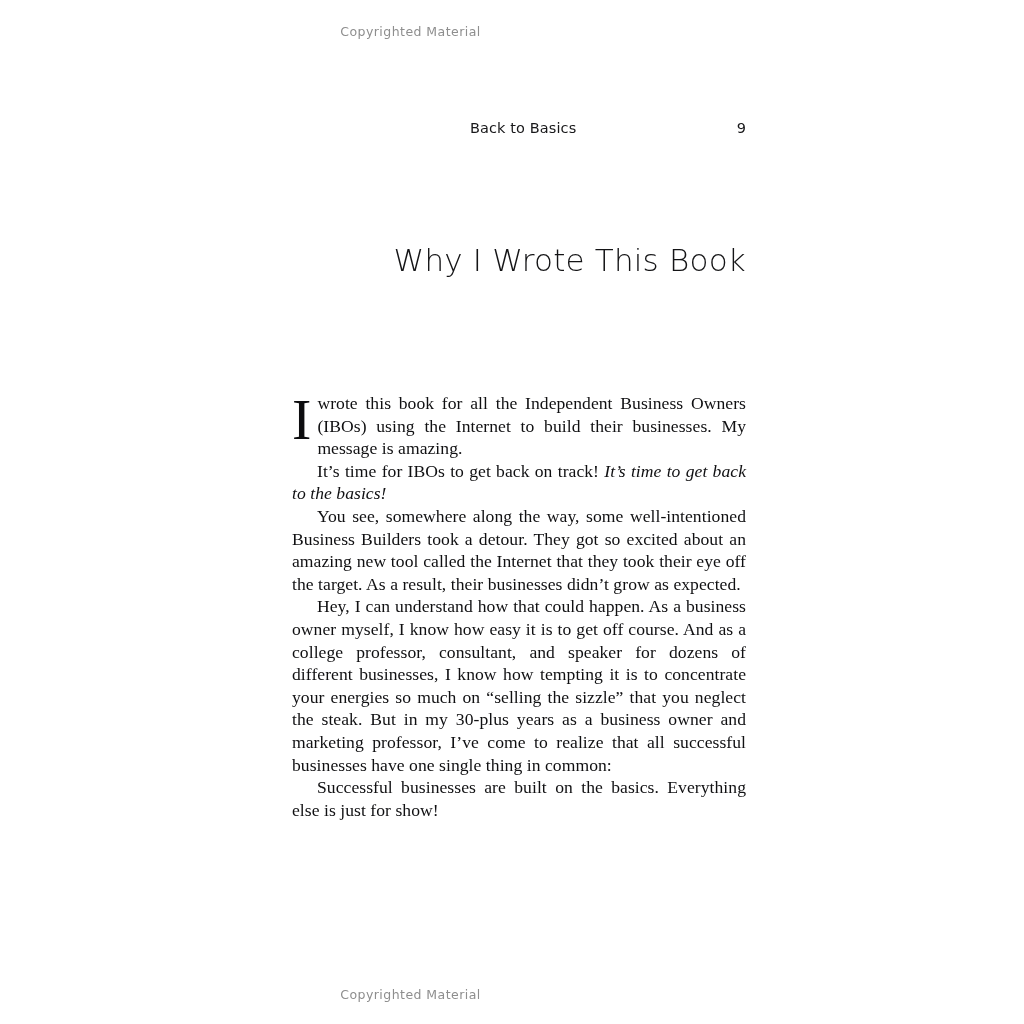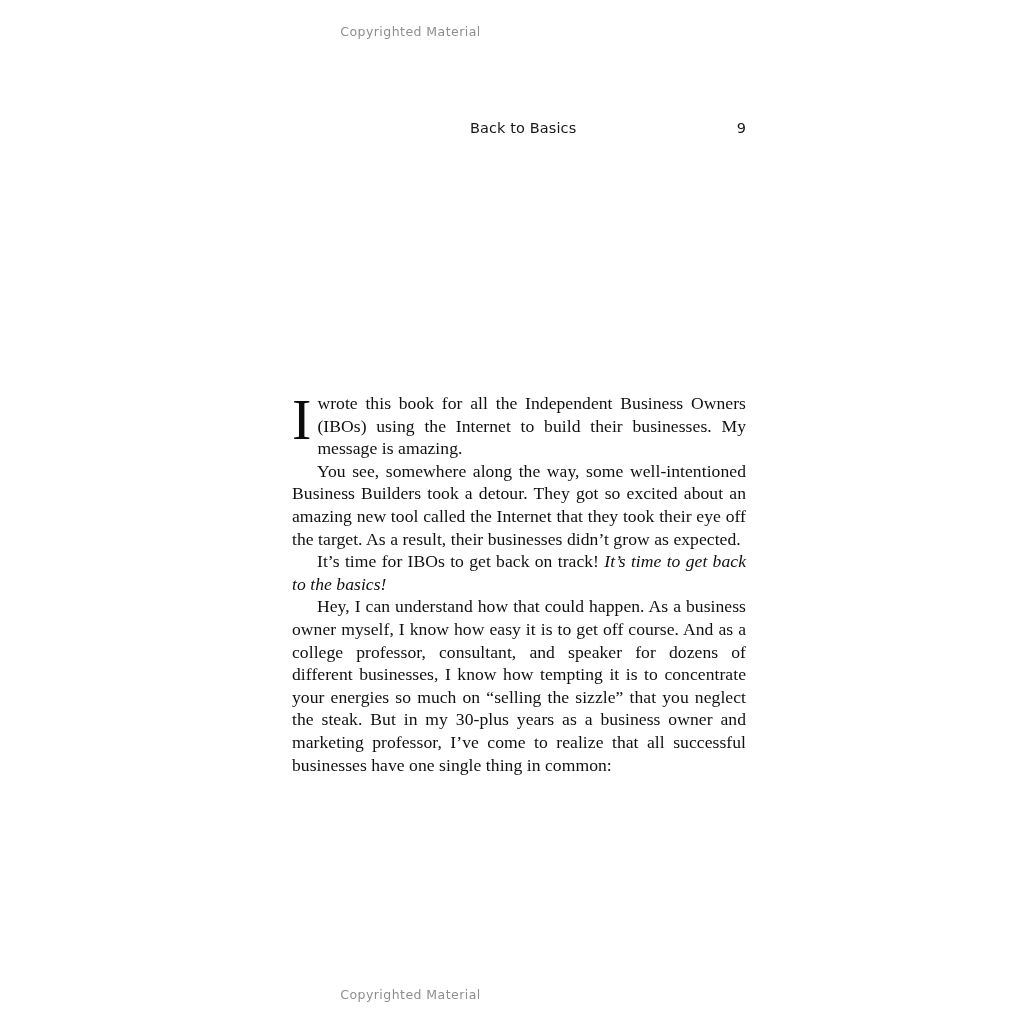--- a/index.html
+++ b/index.html
@@ -122,29 +122,31 @@
 
 <div class="page">
 
   <div class="watermark watermark-top">Copyrighted Material</div>
 
   <div class="running-head">
     <span class="rh-title">Back to Basics</span>
     <span class="rh-folio">9</span>
   </div>
 
+  <div class="chapter-title">Why I Wrote This Book</div>
 
   <div class="body-column">
 
     <p class="first"><span class="dropcap">I</span><span>wrote this book for all the Independent Business Owners (IBOs) using the Internet to build their businesses. My message is amazing.</span></p>
 
+    <p class="indent"><span>It’s time for IBOs to get back on track! </span><em>It’s time to get back to the basics!</em></p>
+
     <p class="indent">You see, somewhere along the way, some well-intentioned Business Builders took a detour. They got so excited about an amazing new tool called the Internet that they took their eye off the target. As a result, their businesses didn’t grow as expected.</p>
-
-    <p class="indent"><span>It’s time for IBOs to get back on track! </span><em>It’s time to get back to the basics!</em></p>
 
     <p class="indent">Hey, I can understand how that could happen. As a business owner myself, I know how easy it is to get off course. And as a college professor, consultant, and speaker for dozens of different businesses, I know how tempting it is to concentrate your energies so much on “selling the sizzle” that you neglect the steak. But in my 30-plus years as a business owner and marketing professor, I’ve come to realize that all successful businesses have one single thing in common:</p>
 
+    <p class="indent">Successful businesses are built on the basics. Everything else is just for show!</p>
 
   </div>
 
   <div class="watermark watermark-bottom">Copyrighted Material</div>
 
 </div>
 
 </body></html>

